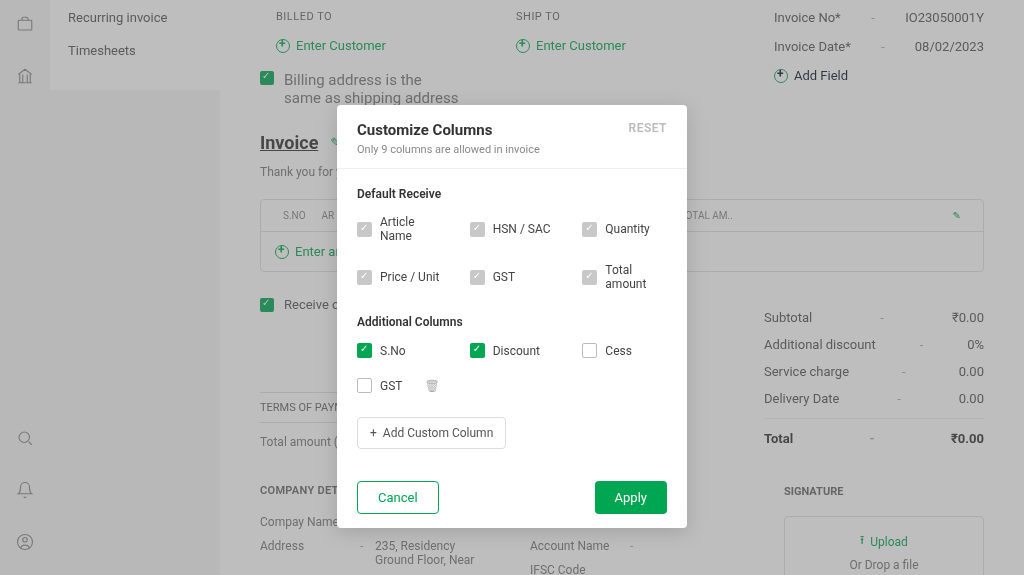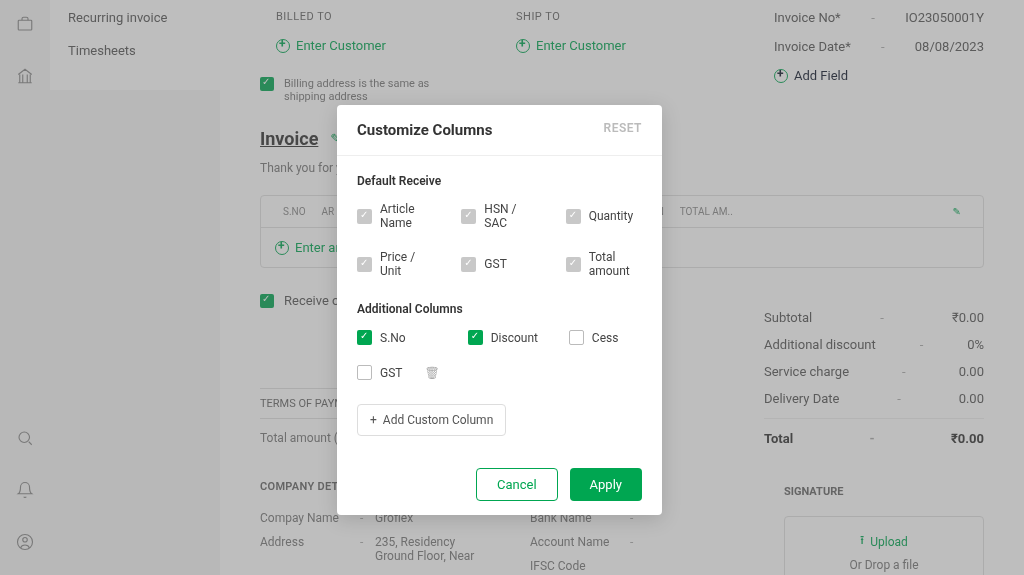--- a/index.html
+++ b/index.html
@@ -18,21 +18,21 @@
 .lbl { font-size: 11px; letter-spacing: 0.5px; color: #666; margin-bottom: 15px; }
 .enter-link { color: #00a651; font-size: 13px; display: flex; align-items: center; gap: 6px; cursor: pointer; }
 .plus-circle { width: 14px; height: 14px; border: 1.5px solid #00a651; border-radius: 50%; position: relative; }
 .plus-circle::before { content: "+"; position: absolute; top: -3px; left: 2px; font-size: 12px; font-weight: bold; }
 
 .meta-col { position: absolute; right: 40px; top: 10px; width: 210px; font-size: 13px; color: #555; }
 .meta-row { display: flex; justify-content: space-between; margin-bottom: 14px; }
 .meta-row .dash { color: #aaa; }
 .add-field { color: #0f172a; display: flex; align-items: center; gap: 6px; cursor: pointer; }
 
-.billing-same { display: flex; gap: 10px; align-items: flex-start; margin-top: 24px; font-size: 11px; color: #777; max-width: 200px; }
+.billing-same { display: flex; gap: 10px; align-items: flex-start; margin-top: 18px; font-size: 15px; color: #777; max-width: 200px; }
 .chk { width: 14px; height: 14px; background: #00a651; border-radius: 2px; position: relative; flex-shrink: 0; }
 .chk::after { content: "✓"; color: #fff; font-size: 10px; position: absolute; top: -1px; left: 2px; }
 
 .invoice-hdr { margin-top: 25px; display: flex; align-items: center; gap: 12px; }
 .invoice-hdr h2 { font-size: 18px; color: #333; text-decoration: underline; }
 .edit-ic { color: #00a651; font-size: 13px; }
 
 .thank { margin-top: 12px; font-size: 12px; color: #777; }
 
 .tbl { margin-top: 20px; border: 1px solid #e0e0e0; border-radius: 4px; }
@@ -59,41 +59,41 @@
 .det-row .d { width: 15px; color: #aaa; }
 .det-row .v { flex: 1; }
 
 .sig-col { position: absolute; right: 40px; top: 485px; width: 200px; }
 .sig-col h4 { font-size: 11px; color: #666; margin-bottom: 18px; }
 .sig-box { border: 1px solid #e0e0e0; border-radius: 4px; padding: 14px; text-align: center; font-size: 12px; color: #777; }
 .sig-box .up { color: #00a651; display: flex; align-items: center; justify-content: center; gap: 6px; margin-bottom: 6px; }
 
 .overlay { position: absolute; inset: 0; background: rgba(100,100,100,0.42); }
 
-.modal { position: absolute; left: 337px; top: 105px; width: 325px; background: #fff; border-radius: 4px; padding: 0; box-shadow: 0 4px 20px rgba(0,0,0,0.15); }
+.modal { position: absolute; left: 337px; top: 105px; width: 350px; background: #fff; border-radius: 4px; padding: 0; box-shadow: 0 4px 20px rgba(0,0,0,0.15); }
 .modal-hd { padding: 16px 20px 12px; border-bottom: 1px solid #eee; position: relative; }
 .modal-hd h3 { font-size: 15px; color: #333; margin-bottom: 4px; }
 .modal-hd p { font-size: 11px; color: #888; }
 .reset { position: absolute; right: 20px; top: 16px; font-size: 12px; color: #bbb; cursor: pointer; font-weight: 600; letter-spacing: 0.5px; }
 
 .modal-body { padding: 18px 20px; }
 .sec-title { font-size: 12px; font-weight: 600; color: #333; margin-bottom: 14px; }
 .chk-grid { display: grid; grid-template-columns: 1fr 1fr 1fr; gap: 20px 28px; margin-bottom: 24px; }
 .chk-item { display: flex; align-items: center; gap: 8px; font-size: 12px; color: #444; }
 .cbox { width: 15px; height: 15px; border-radius: 2px; position: relative; flex-shrink: 0; }
 .cbox.locked { background: #c8c8c8; }
 .cbox.locked::after { content: "✓"; color: #fff; font-size: 10px; position: absolute; top: 0px; left: 3px; }
 .cbox.checked { background: #00a651; }
 .cbox.checked::after { content: "✓"; color: #fff; font-size: 10px; position: absolute; top: 0px; left: 3px; }
 .cbox.empty { border: 1.5px solid #bbb; background: #fff; }
 .del-ic { color: #aaa; }
 
 .add-col-btn { border: 1px solid #ddd; border-radius: 4px; padding: 8px 12px; font-size: 12px; color: #555; background: #fff; cursor: pointer; display: inline-flex; align-items: center; gap: 6px; }
 
-.modal-ft { padding: 14px 20px; display: flex; justify-content: flex-end; gap: 12px; }
+.modal-ft { padding: 14px 20px; display: flex; justify-content: space-between; gap: 12px; }
 .btn { padding: 8px 20px; border-radius: 4px; font-size: 13px; cursor: pointer; }
 .btn.cancel { border: 1px solid #00a651; background: #fff; color: #00a651; }
 .btn.apply { border: none; background: #00a651; color: #fff; }
 
 svg.icon { width: 18px; height: 18px; stroke: currentColor; fill: none; stroke-width: 1.5; }
 </style>
 </head>
 <body>
 
 <div class="left-rail">
@@ -144,21 +144,21 @@
 
   <div class="meta-col">
     <div class="meta-row">
         <span>Invoice No*</span>
         <span class="dash">-</span>
         <span>IO23050001Y</span>
       </div>
     <div class="meta-row">
         <span>Invoice Date*</span>
         <span class="dash">-</span>
-        <span>08/08/2023</span>
+        <span>08/02/2023</span>
       </div>
     <div class="add-field">
         <span class="plus-circle"></span>
         <span>Add Field</span>
       </div>
   </div>
 
   <div class="billing-same">
     <span class="chk"></span>
     <span>Billing address is the same as shipping address</span>
@@ -267,20 +267,21 @@
       <div>Or Drop a file</div>
     </div>
   </div>
 </div>
 
 <div class="overlay"></div>
 
 <div class="modal">
   <div class="modal-hd">
     <h3>Customize Columns</h3>
+    <p>Only 9 columns are allowed in invoice</p>
     <span class="reset">RESET</span>
   </div>
   <div class="modal-body">
     <div class="sec-title">Default Receive</div>
     <div class="chk-grid">
       <div class="chk-item">
           <span class="cbox locked"></span>
           <span>Article Name</span>
         </div>
       <div class="chk-item">

